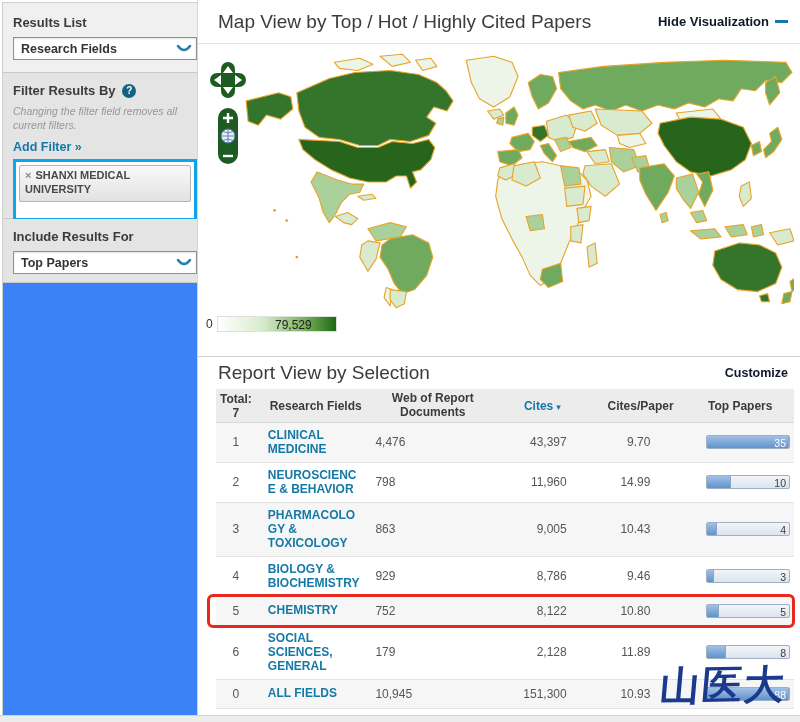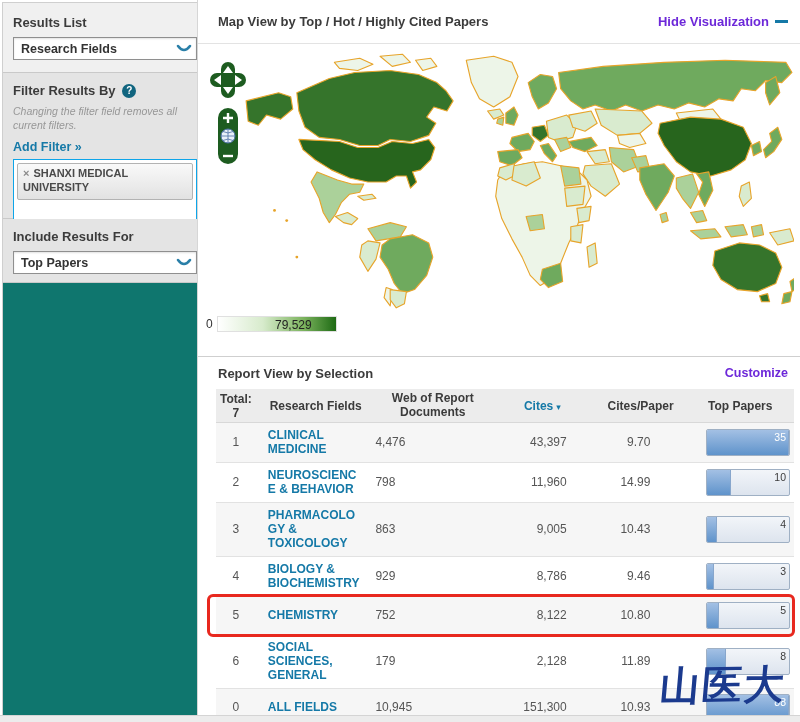--- a/index.html
+++ b/index.html
@@ -2,55 +2,55 @@
 <html><head>
 <meta charset="utf-8">
 <style>
   * { margin:0; padding:0; box-sizing:border-box; }
   html,body { width:800px; height:722px; background:#fff; overflow:hidden;
     font-family:"Liberation Sans","DejaVu Sans",sans-serif; }
   .page { position:relative; width:800px; height:715px; }
 
   
   .sidebar { position:absolute; left:2px; top:2px; width:206px; height:714px;
-    border:1px solid #cfcfcf; background:#0f766e; }
+    border:1px solid #cfcfcf; background:#3b82f6; }
   .sb-sec { padding:10px 10px 12px 10px; border-bottom:1px solid #c9c9c9; }
   .sb-top { background:#f0f0f0; padding-top:12px; }
   .sb-filter { background:#e4e4e4; height:146px; }
   .sb-include { background:#e4e4e4; height:64px; }
   .sb-actions { background:#efefef; border-bottom:none; padding-top:16px; }
   .sb-h { font-size:13px; font-weight:bold; color:#3b3b3b; margin-bottom:7px; }
   .help-badge { display:inline-block; width:14px; height:14px; border-radius:50%;
     background:#11657f; color:#fff; font-size:10px; font-weight:bold; text-align:center;
     line-height:14px; vertical-align:1px; margin-left:3px; }
   .note { font-size:10.5px; font-style:italic; color:#979797; line-height:1.3; margin-bottom:5px; }
   .add-filter { font-size:12.5px; font-weight:bold; color:#1579a7; text-decoration:none;
     display:inline-block; margin-bottom:5px; cursor:pointer; }
-  .filter-box { background:#fff; border:1px solid #0ea5e9; height:62px; padding:3px; }
+  .filter-box { background:#fff; border:3px solid #0ea5e9; height:62px; padding:3px; }
   .filter-tag { border:1px solid #b3b3b3; border-radius:2px;
     background:linear-gradient(#f9f9f9,#e2e2e2); padding:3px 5px 4px 5px;
     font-size:11px; font-weight:bold; color:#4a4a4a; line-height:1.25; cursor:pointer; }
   .tag-x { color:#8a8a8a; margin-right:4px; font-weight:bold; }
   .select { display:flex; align-items:center; justify-content:space-between;
     background:#fff; border:1px solid #8f8f8f; height:23px; padding:0 4px 0 7px;
     font-size:12.5px; font-weight:bold; color:#333; cursor:pointer;
     box-shadow:inset 0 1px 2px rgba(0,0,0,.12); }
   .chev svg { display:block; }
   .btn { display:inline-block; border:1px solid #bdbdbd; border-radius:3px;
     background:linear-gradient(#ffffff,#efefef); color:#1579a7; font-weight:bold;
     font-size:13px; padding:5px 13px; margin-right:8px; cursor:pointer;
     font-family:inherit; }
 
   
   .main { position:absolute; left:197px; top:0; width:603px; height:715px; background:#fff;
     border-left:1px solid #d6d6d6; }
   .map-head { height:44px; display:flex; align-items:center; justify-content:space-between;
     padding:0 12px 0 20px; border-bottom:1px solid #e3e3e3; }
-  .sec-title { font-size:13px; font-weight:bold; color:#3b3b3b; }
-  .tlink { font-size:13px; font-weight:bold; color:#6d28d9; text-decoration:none;
+  .sec-title { font-size:19px; font-weight:normal; color:#3b3b3b; }
+  .tlink { font-size:13px; font-weight:bold; color:#0f172a; text-decoration:none;
     display:flex; align-items:center; gap:6px; cursor:pointer; }
   .minus-glyph { display:inline-block; width:13px; height:3px; background:#1579a7; }
 
   .map-area { position:relative; height:313px; border-bottom:1px solid #cfcfcf; }
   .worldmap { position:absolute; left:40px; top:4px; }
   .map-controls { position:absolute; left:12px; top:18px; }
   .legend { position:absolute; left:8px; top:272px; display:flex; align-items:center; }
   .lg-min { font-size:12px; color:#333; margin-right:4px; }
   .lg-bar { position:relative; width:120px; height:16px;
     background:linear-gradient(to right,#ffffff,#d7ebcc 38%,#7db45f 72%,#1e6b14);
@@ -76,21 +76,21 @@
   .c-top   { width:108px; display:flex; justify-content:flex-end; padding-right:4px; }
   .trh .c-field, .trh .c-docs, .trh .c-cites, .trh .c-cpp, .trh .c-top
     { text-align:center; padding:0; justify-content:center; }
   .trh .c-docs { line-height:1.15; }
   .sorted { color:#1579a7; }
   .sort-arrow { font-size:9px; color:#1579a7; margin-left:3px; }
   .flink { color:#1579a7; font-weight:bold; font-size:12px; line-height:1.2;
     text-decoration:none; display:inline-block; max-width:96px; word-break:break-word;
     cursor:pointer; }
   .rowpad { padding:5px 0; min-height:28px; display:flex; align-items:center; width:100%; }
-  .bar { position:relative; width:84px; height:27px; border:1px solid #9fb0c4;
+  .bar { position:relative; width:84px; height:14px; border:1px solid #9fb0c4;
     border-radius:2px; background:linear-gradient(#f2f5f9,#dde4ee); overflow:hidden; }
   .bar-fill { position:absolute; left:0; top:0; bottom:0;
     background:linear-gradient(#a3c0e4,#5f93cb); border-right:1px solid #87a6cc; }
   .bar-val { position:absolute; right:3px; top:0; line-height:14px; font-size:10.5px;
     color:#3c3c3c; }
   .bar-val.full { color:#fff; }
   .trow.hl { position:relative; }
   .trow.hl::after { content:""; position:absolute; left:-9px; right:-1px; top:-3px;
     bottom:-3px; border:3px solid #e8281e; border-radius:6px; pointer-events:none; z-index:5; }
 

